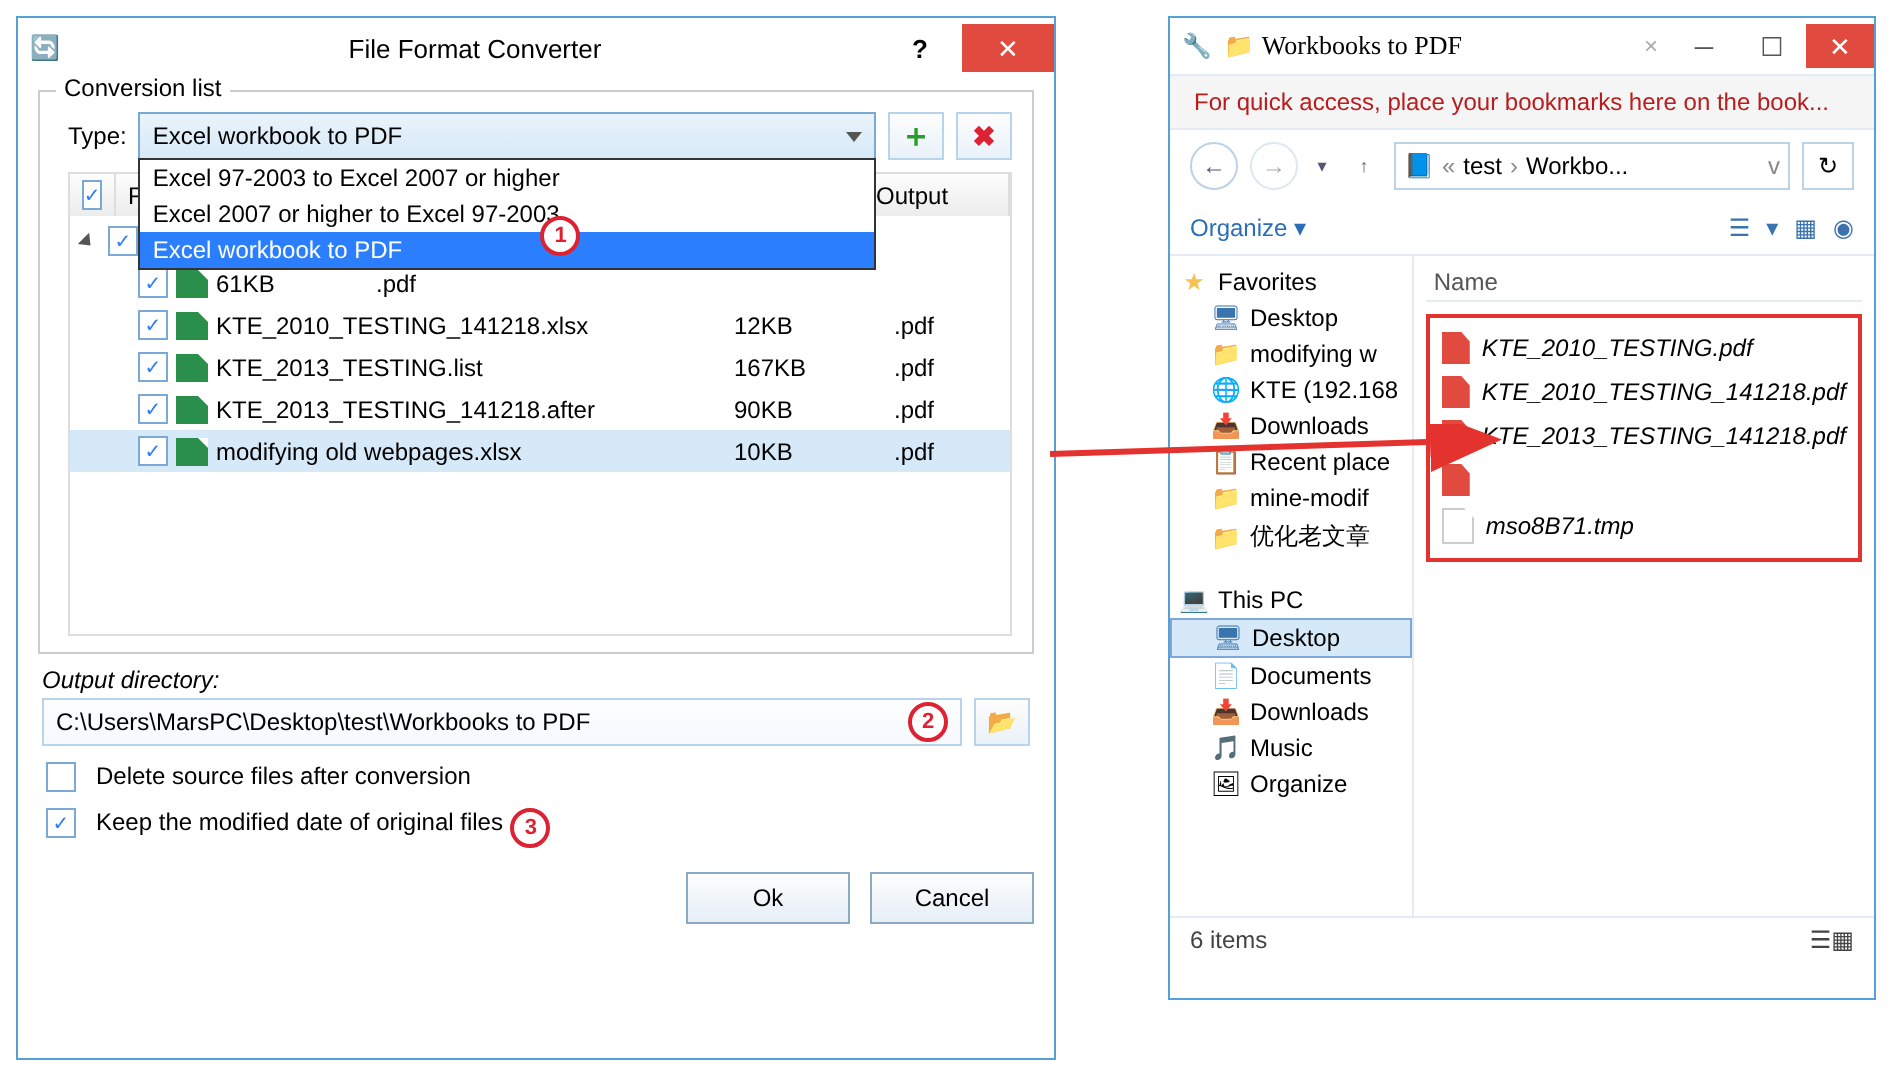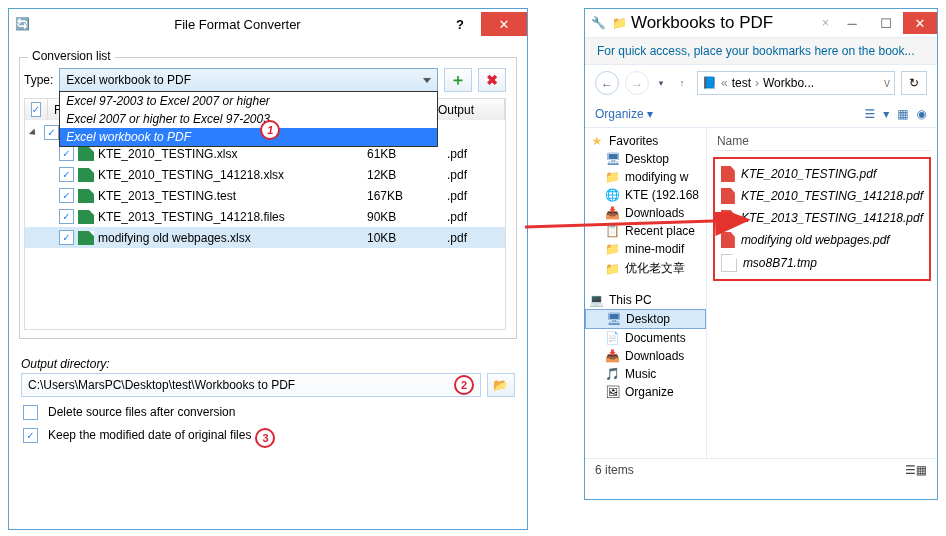--- a/index.html
+++ b/index.html
@@ -34,22 +34,22 @@
   align-items: center;
   justify-content: center;
   font-size: 13px;
   cursor: pointer;
 }
 .tbtn.close { background: #e04a3f; color: #fff; width: 46px; }
 .tbtn.min, .tbtn.max { color: #555; }
 .tbtn.help { font-weight: bold; }
 .groupbox {
   border: 1px solid #ccc;
-  margin: 18px 10px;
-  padding: 10px 10px 8px 4px;
+  margin: 6px 10px;
+  padding: 10px 10px 8px 14px;
   position: relative;
 }
 .groupbox-label {
   position: absolute;
   top: -9px;
   left: 8px;
   background: #fff;
   padding: 0 4px;
   font-size: 12px;
 }
@@ -84,21 +84,20 @@
   cursor: pointer;
 }
 .dd-list {
   position: absolute;
   top: 22px;
   left: -1px;
   right: -1px;
   border: 1px solid #333;
   background: #fff;
   z-index: 5;
-  font-style: italic;
 }
 .dd-item { padding: 2px 6px; }
 .dd-item.sel { background: #2b7fff; color: #fff; }
 .table {
   margin-top: 6px;
   border: 1px solid #ddd;
   height: 230px;
   background: #fff;
 }
 .thead {
@@ -186,27 +185,27 @@
 
 .explorer { border-color: #56a0d6; }
 .e-titlebar {
   height: 28px;
   background: #fff;
   display: flex;
   align-items: center;
   border-bottom: 1px solid #e3ecf5;
 }
 .e-titlebar .icon { margin: 0 6px; }
-.e-titlebar .etitle { font-size: 17px; flex: 1; }
+.e-titlebar .etitle { font-size: 13px; flex: 1; font-family: Liberation Serif, serif; }
 .e-titlebar .ctrls { display: flex; height: 22px; }
 .e-titlebar .ctrls .tbtn { height: 22px; width: 34px; font-size: 13px;}
 .bookmark-bar {
   background: #f5f5f5;
   padding: 6px 12px;
-  color: #0369a1;
+  color: #b91c1c;
   border-bottom: 1px solid #e3ecf5;
 }
 .navbar {
   display: flex;
   align-items: center;
   padding: 6px 10px;
   gap: 6px;
 }
 .nav-circle {
   width: 22px; height: 22px;
@@ -388,45 +387,44 @@
           <span class="tri"></span>
           <span class="chkbox">✓</span>
           <span class="folder-icon"></span>
           <span class="fname">test</span>
         </div>
         <div id="file-rows">
             <div class="trow">
               <span class="pad" style="width:30px;"></span>
     <span class="chkbox">✓</span>
     <span class="xl-icon"></span>
-    <span class="fname">KTE_2010_TESTING.xlsx</span>
     <span class="fsize">61KB</span>
     <span class="fout">.pdf</span>
             </div>
             <div class="trow">
               <span class="pad" style="width:30px;"></span>
     <span class="chkbox">✓</span>
     <span class="xl-icon"></span>
     <span class="fname">KTE_2010_TESTING_141218.xlsx</span>
     <span class="fsize">12KB</span>
     <span class="fout">.pdf</span>
             </div>
             <div class="trow">
               <span class="pad" style="width:30px;"></span>
     <span class="chkbox">✓</span>
     <span class="xl-icon"></span>
-    <span class="fname">KTE_2013_TESTING.test</span>
+    <span class="fname">KTE_2013_TESTING.list</span>
     <span class="fsize">167KB</span>
     <span class="fout">.pdf</span>
             </div>
             <div class="trow">
               <span class="pad" style="width:30px;"></span>
     <span class="chkbox">✓</span>
     <span class="xl-icon"></span>
-    <span class="fname">KTE_2013_TESTING_141218.files</span>
+    <span class="fname">KTE_2013_TESTING_141218.after</span>
     <span class="fsize">90KB</span>
     <span class="fout">.pdf</span>
             </div>
             <div class="trow sel">
               <span class="pad" style="width:30px;"></span>
     <span class="chkbox">✓</span>
     <span class="xl-icon"></span>
     <span class="fname">modifying old webpages.xlsx</span>
     <span class="fsize">10KB</span>
     <span class="fout">.pdf</span>
@@ -451,20 +449,22 @@
     <span class="chkbox" style="color:transparent;">✓</span>
     <span style="margin-left:6px;">Delete source files after conversion</span>
   </div>
   <div class="checkline">
     <span class="chkbox">✓</span>
     <span style="margin-left:6px;">Keep the modified date of original files</span>
     <span class="badge">3</span>
   </div>
 
   <div class="btnrow">
+    <div class="btn">Ok</div>
+    <div class="btn">Cancel</div>
   </div>
 </div>
 
 <div class="window explorer" style="top:8px; left:584px; width:352px; height:490px;">
   <div class="e-titlebar">
     <span class="icon">🔧</span>
     <span>📁</span>
     <span class="etitle" style="margin-left:4px;">Workbooks to PDF</span>
     <span style="color:#aaa;margin-right:6px;">×</span>
     <div class="ctrls">
@@ -568,21 +568,20 @@
             <div class="e-file">
               <span class="pdf-icon"></span>
               <span>KTE_2010_TESTING_141218.pdf</span>
             </div>
             <div class="e-file">
               <span class="pdf-icon"></span>
               <span>KTE_2013_TESTING_141218.pdf</span>
             </div>
             <div class="e-file">
               <span class="pdf-icon"></span>
-              <span>modifying old webpages.pdf</span>
             </div>
             <div class="e-file">
               <span class="tmp-icon"></span>
               <span>mso8B71.tmp</span>
             </div>
           </div>
       </div>
     </div>
   </div>
   <div class="e-status">

